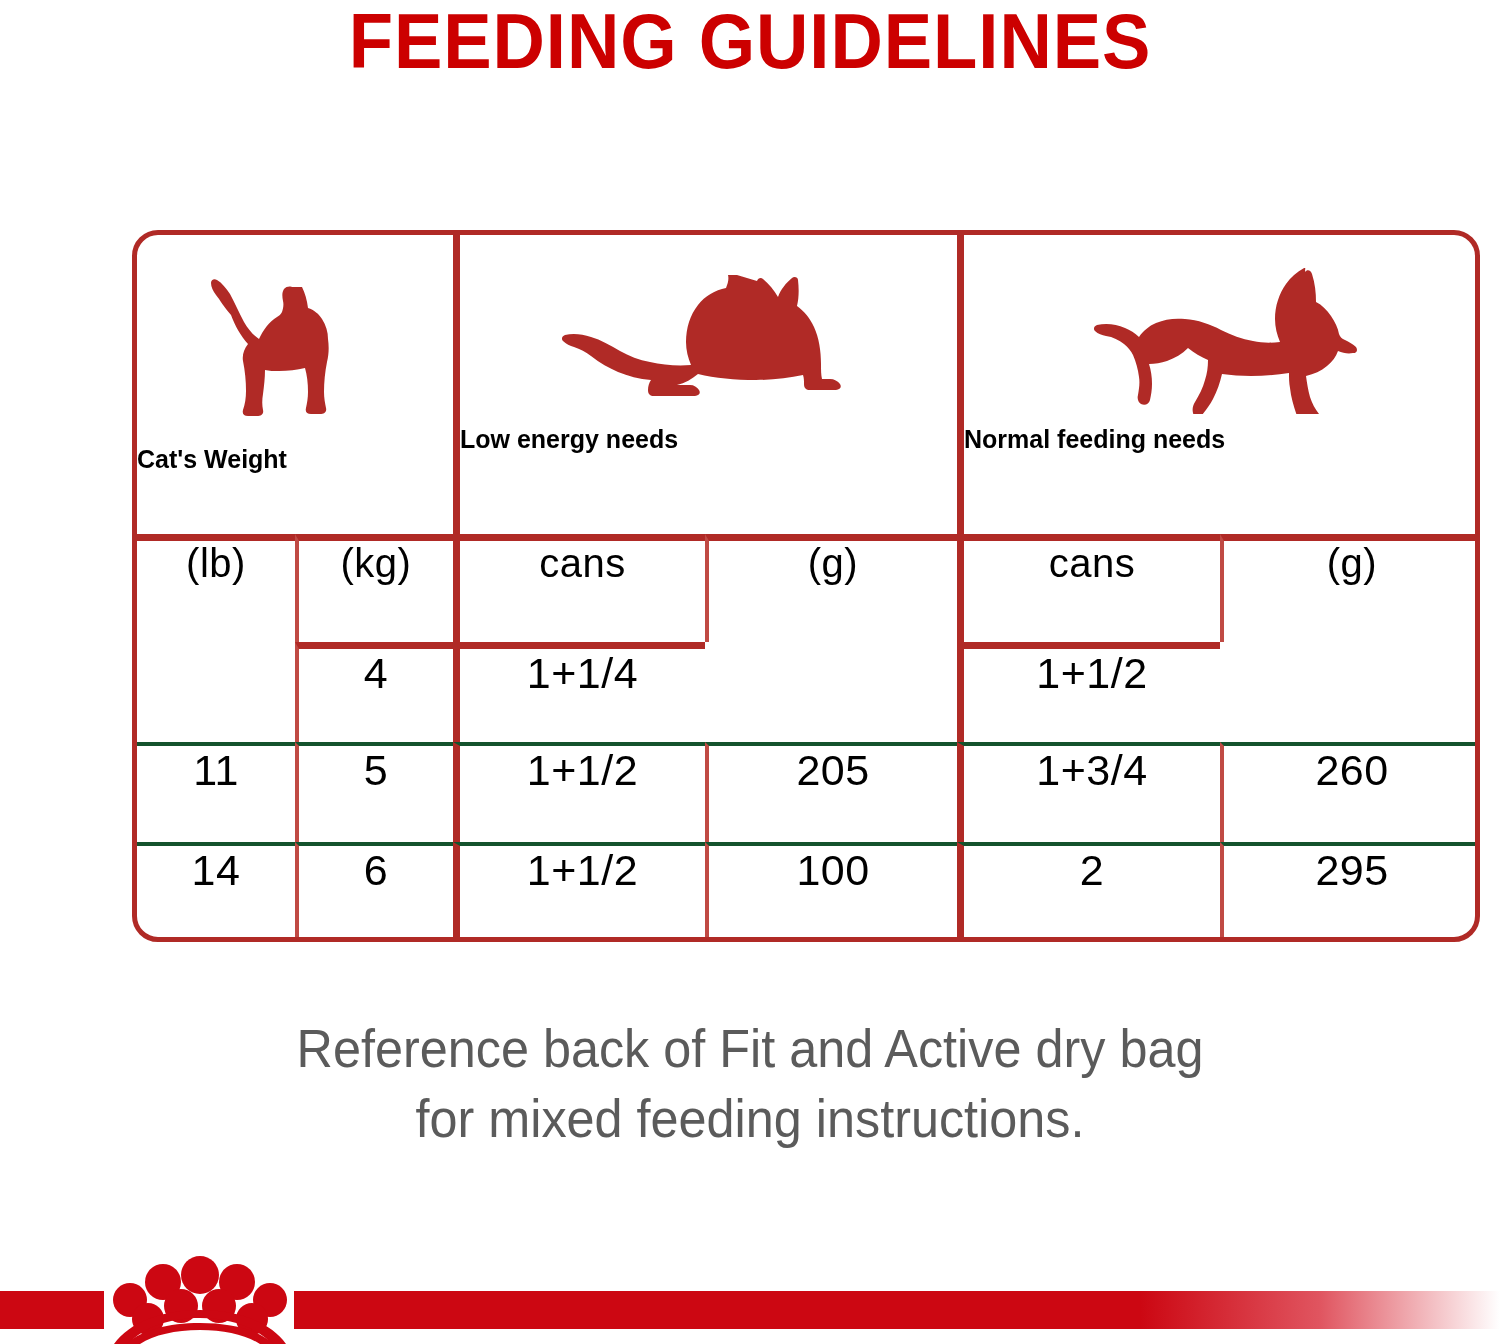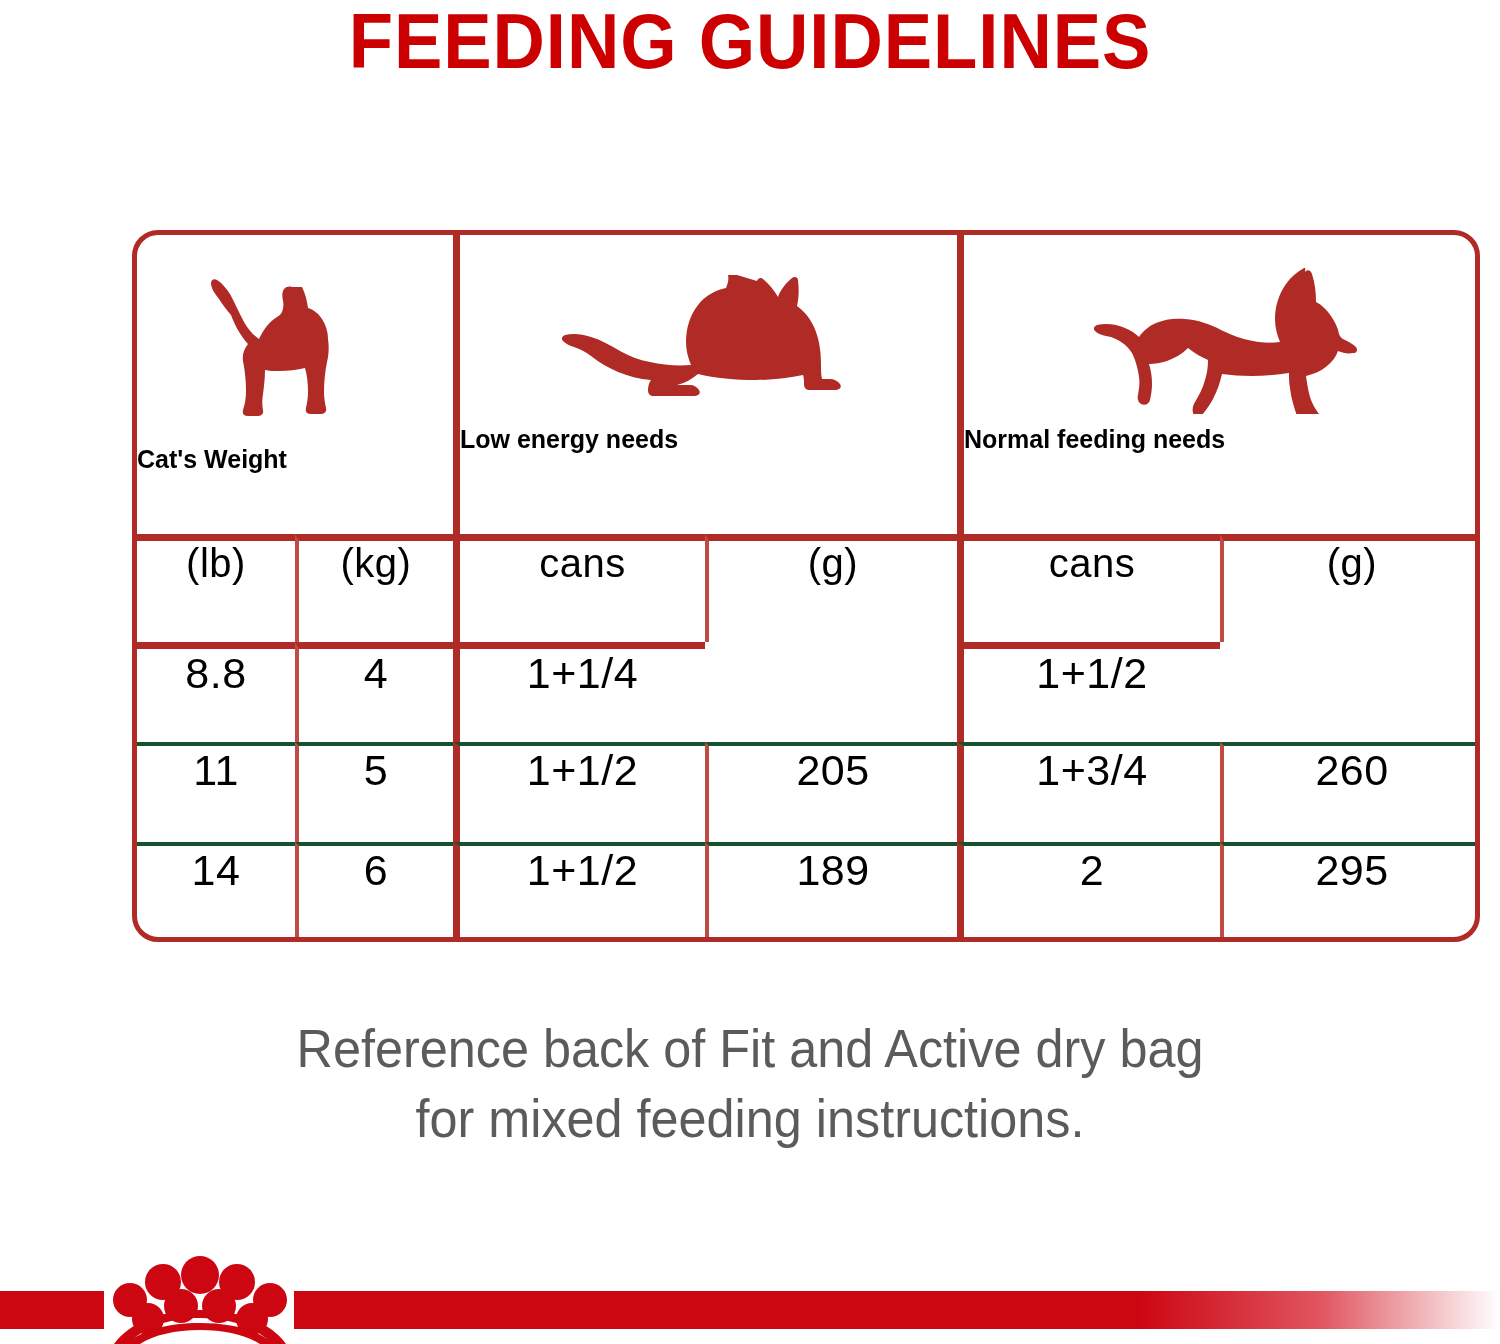--- a/index.html
+++ b/index.html
@@ -184,36 +184,35 @@
       <div class="hlabel">Normal feeding needs</div>
     </div>
 
     <div class="cell unit bt" style="grid-column:1; grid-row:2;">(lb)</div>
     <div class="cell unit bt bl" style="grid-column:2; grid-row:2;">(kg)</div>
     <div class="cell unit bt bl-thick" style="grid-column:3; grid-row:2;">cans</div>
     <div class="cell unit bt bl" style="grid-column:4; grid-row:2;">(g)</div>
     <div class="cell unit bt bl-thick" style="grid-column:5; grid-row:2;">cans</div>
     <div class="cell unit bt bl" style="grid-column:6; grid-row:2;">(g)</div>
 
-    <div class="cell data bt" style="grid-column:1; grid-row:3;">8.8</div>
     <div class="cell data bt bl" style="grid-column:2; grid-row:3;">4</div>
     <div class="cell data bt bl-thick" style="grid-column:3; grid-row:3;">1+1/4</div>
     <div class="cell data bt bl-thick" style="grid-column:5; grid-row:3;">1+1/2</div>
 
     <div class="cell data bt-thin" style="grid-column:1; grid-row:4;">11</div>
     <div class="cell data bt-thin bl" style="grid-column:2; grid-row:4;">5</div>
     <div class="cell data bt-thin bl-thick" style="grid-column:3; grid-row:4;">1+1/2</div>
     <div class="cell data bt-thin bl" style="grid-column:4; grid-row:4;">205</div>
     <div class="cell data bt-thin bl-thick" style="grid-column:5; grid-row:4;">1+3/4</div>
     <div class="cell data bt-thin bl" style="grid-column:6; grid-row:4;">260</div>
 
     <div class="cell data bt-thin" style="grid-column:1; grid-row:5;">14</div>
     <div class="cell data bt-thin bl" style="grid-column:2; grid-row:5;">6</div>
     <div class="cell data bt-thin bl-thick" style="grid-column:3; grid-row:5;">1+1/2</div>
-    <div class="cell data bt-thin bl" style="grid-column:4; grid-row:5;">189</div>
+    <div class="cell data bt-thin bl" style="grid-column:4; grid-row:5;">100</div>
     <div class="cell data bt-thin bl-thick" style="grid-column:5; grid-row:5;">2</div>
     <div class="cell data bt-thin bl" style="grid-column:6; grid-row:5;">295</div>
 
   </div>
 </div>
 
 <div id="footer-note">
   <span class="ln">Reference back of Fit and Active dry bag</span>
   <span class="ln">for mixed feeding instructions.</span>
 </div>

